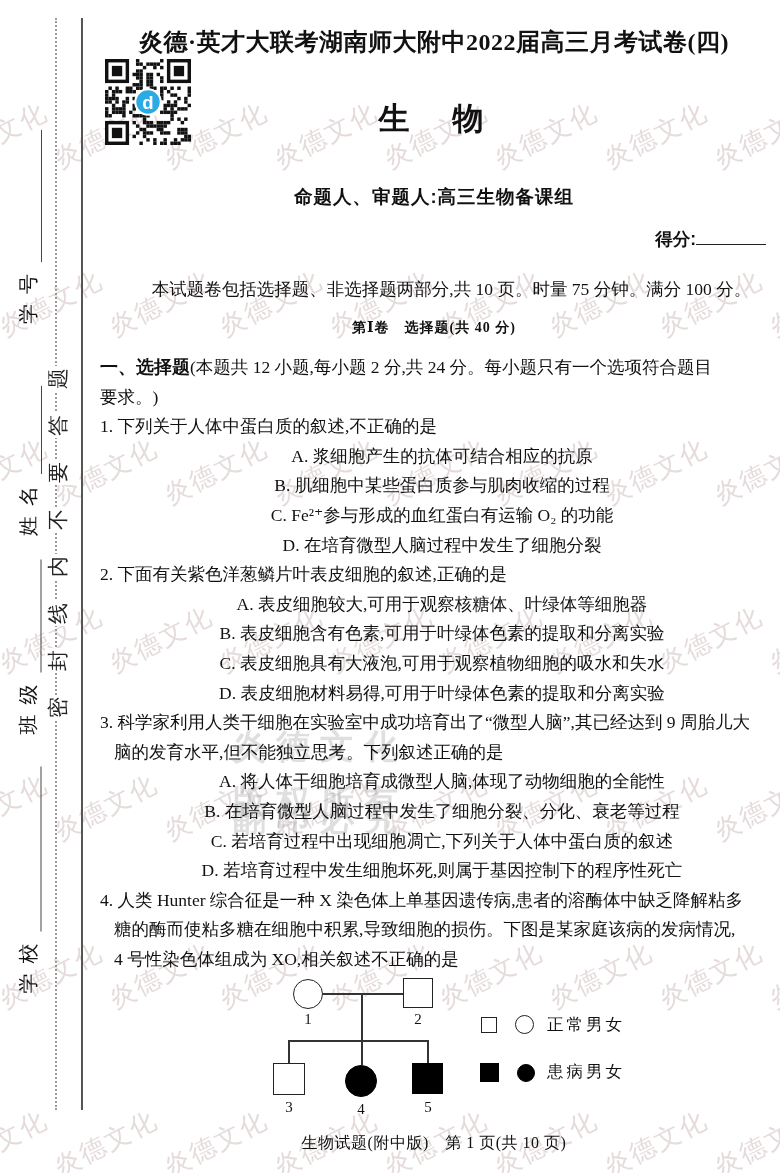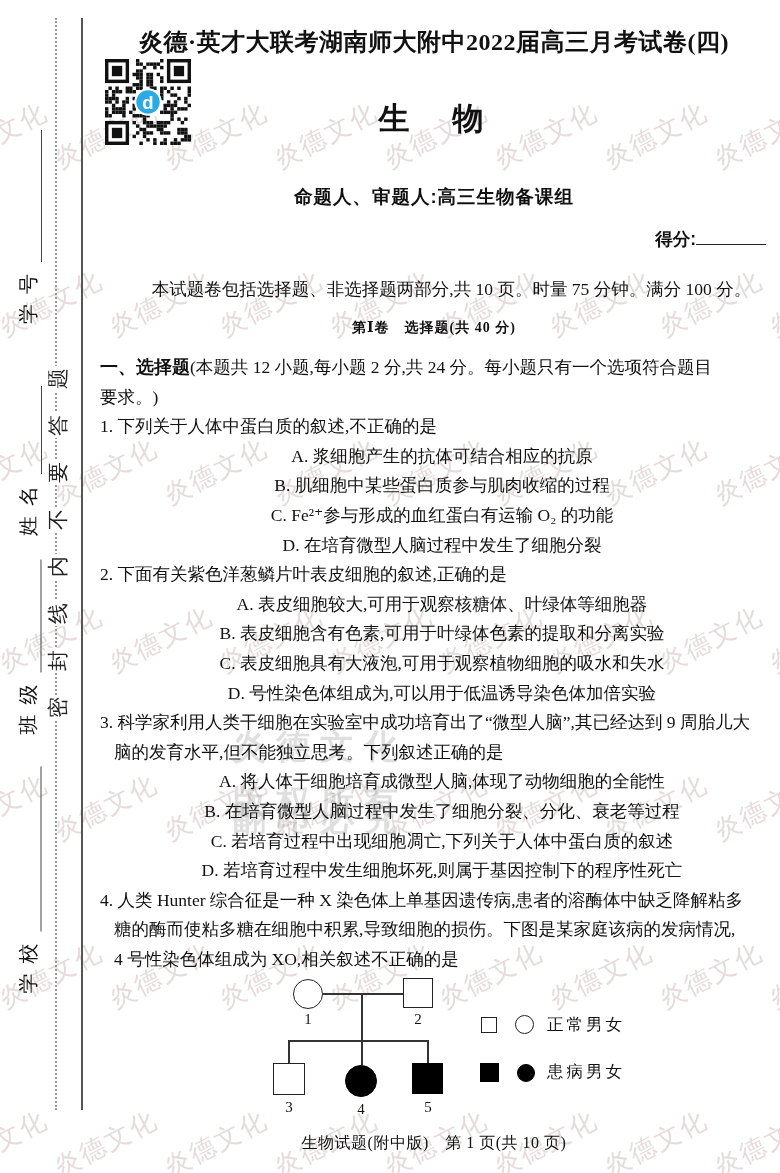--- a/index.html
+++ b/index.html
@@ -356,21 +356,21 @@
     <div class="bl">1. 下列关于人体中蛋白质的叙述,不正确的是</div>
     <div class="bl opt">A. 浆细胞产生的抗体可结合相应的抗原</div>
     <div class="bl opt">B. 肌细胞中某些蛋白质参与肌肉收缩的过程</div>
     <div class="bl opt">C. Fe²⁺参与形成的血红蛋白有运输 O₂ 的功能</div>
     <div class="bl opt">D. 在培育微型人脑过程中发生了细胞分裂</div>
 
     <div class="bl">2. 下面有关紫色洋葱鳞片叶表皮细胞的叙述,正确的是</div>
     <div class="bl opt">A. 表皮细胞较大,可用于观察核糖体、叶绿体等细胞器</div>
     <div class="bl opt">B. 表皮细胞含有色素,可用于叶绿体色素的提取和分离实验</div>
     <div class="bl opt">C. 表皮细胞具有大液泡,可用于观察植物细胞的吸水和失水</div>
-    <div class="bl opt">D. 号性染色体组成为,可以用于低温诱导染色体加倍实验</div>
+    <div class="bl opt">D. 表皮细胞材料易得,可用于叶绿体色素的提取和分离实验</div>
 
     <div class="bl">3. 科学家利用人类干细胞在实验室中成功培育出了“微型人脑”,其已经达到 9 周胎儿大</div>
     <div class="bl cont">脑的发育水平,但不能独立思考。下列叙述正确的是</div>
     <div class="bl opt">A. 将人体干细胞培育成微型人脑,体现了动物细胞的全能性</div>
     <div class="bl opt">B. 在培育微型人脑过程中发生了细胞分裂、分化、衰老等过程</div>
     <div class="bl opt">C. 若培育过程中出现细胞凋亡,下列关于人体中蛋白质的叙述</div>
     <div class="bl opt">D. 若培育过程中发生细胞坏死,则属于基因控制下的程序性死亡</div>
 
     <div class="bl">4. 人类 Hunter 综合征是一种 X 染色体上单基因遗传病,患者的溶酶体中缺乏降解粘多</div>
     <div class="bl cont">糖的酶而使粘多糖在细胞中积累,导致细胞的损伤。下图是某家庭该病的发病情况,</div>

